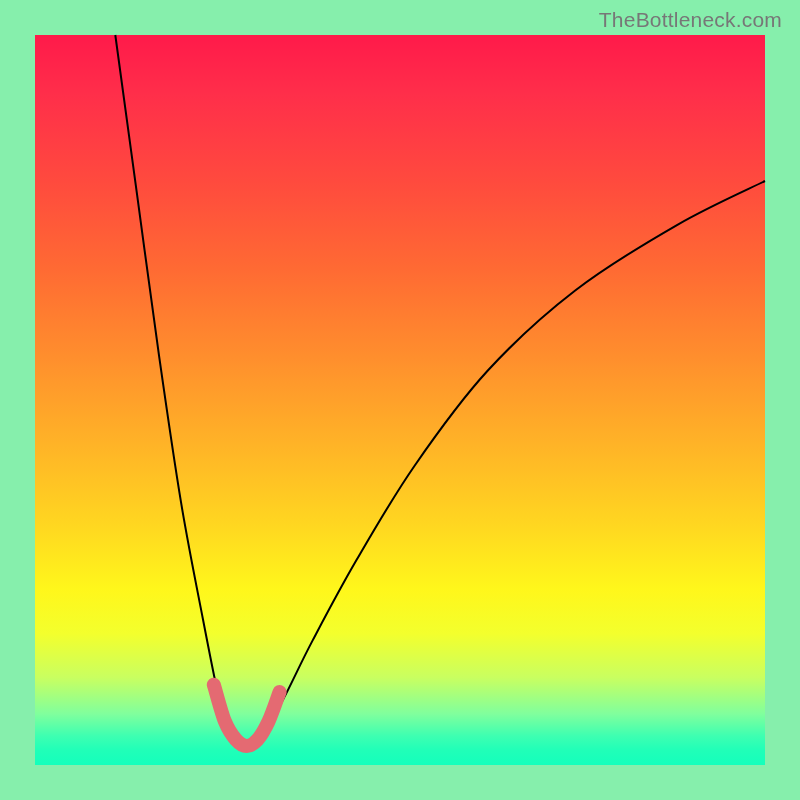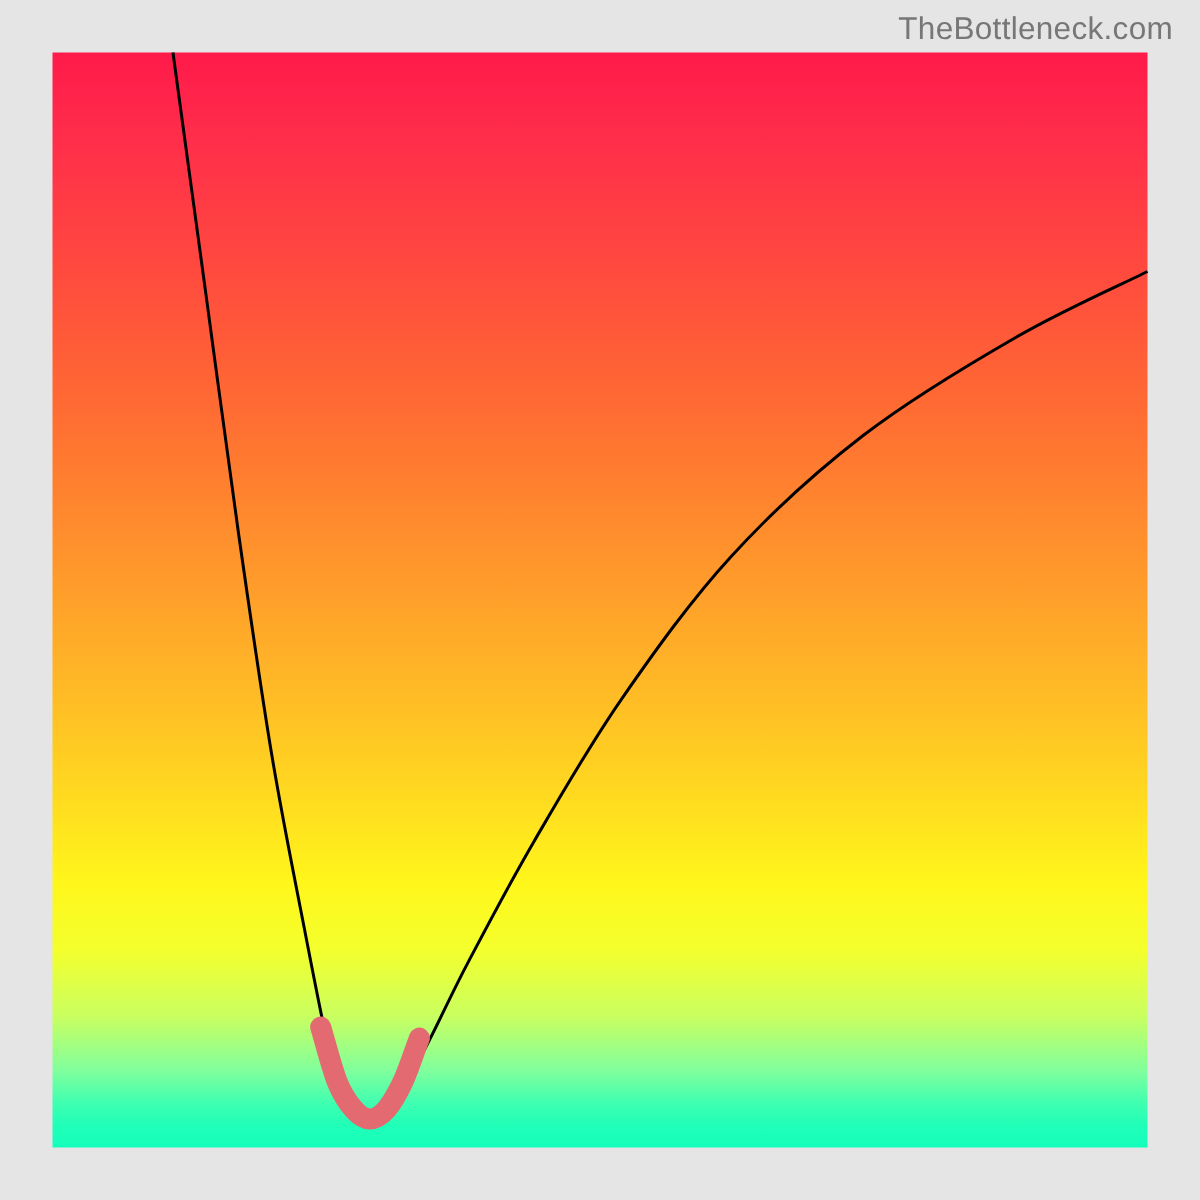--- a/index.html
+++ b/index.html
@@ -1,20 +1,20 @@
 <!DOCTYPE html>
 <html><head>
 <meta charset="utf-8">
 <style>
   * { margin: 0; padding: 0; box-sizing: border-box; }
   body { width: 800px; height: 800px; background: #000; overflow: hidden; }
   .outer {
     width: 800px;
     height: 800px;
-    background: #e5e5e5;
+    background: #86efac;
     position: relative;
   }
   .watermark {
     position: absolute;
     top: 8px;
     right: 18px;
     color: #777;
     font-family: Arial, Helvetica, sans-serif;
     font-size: 21px;
     font-weight: 500;

